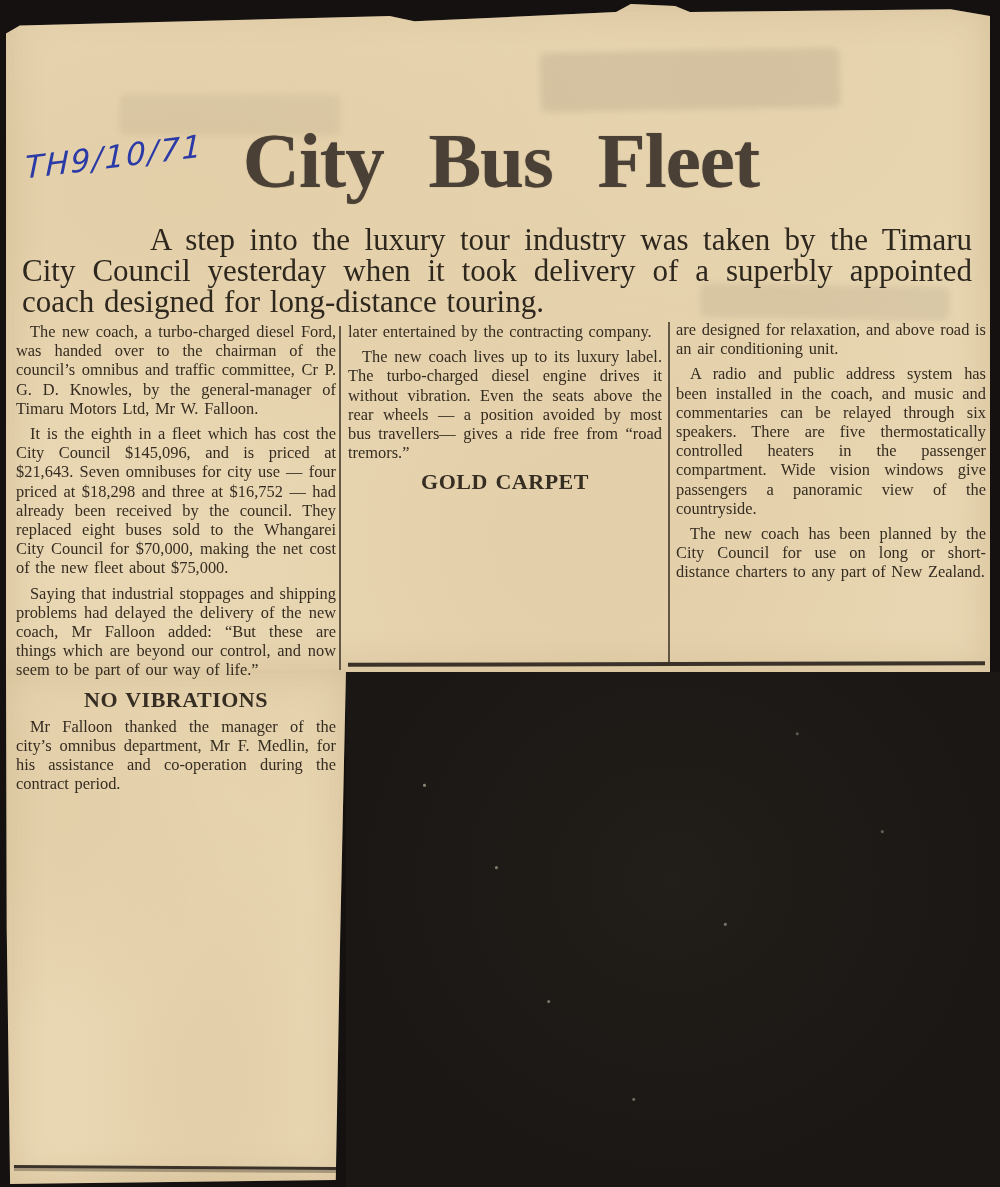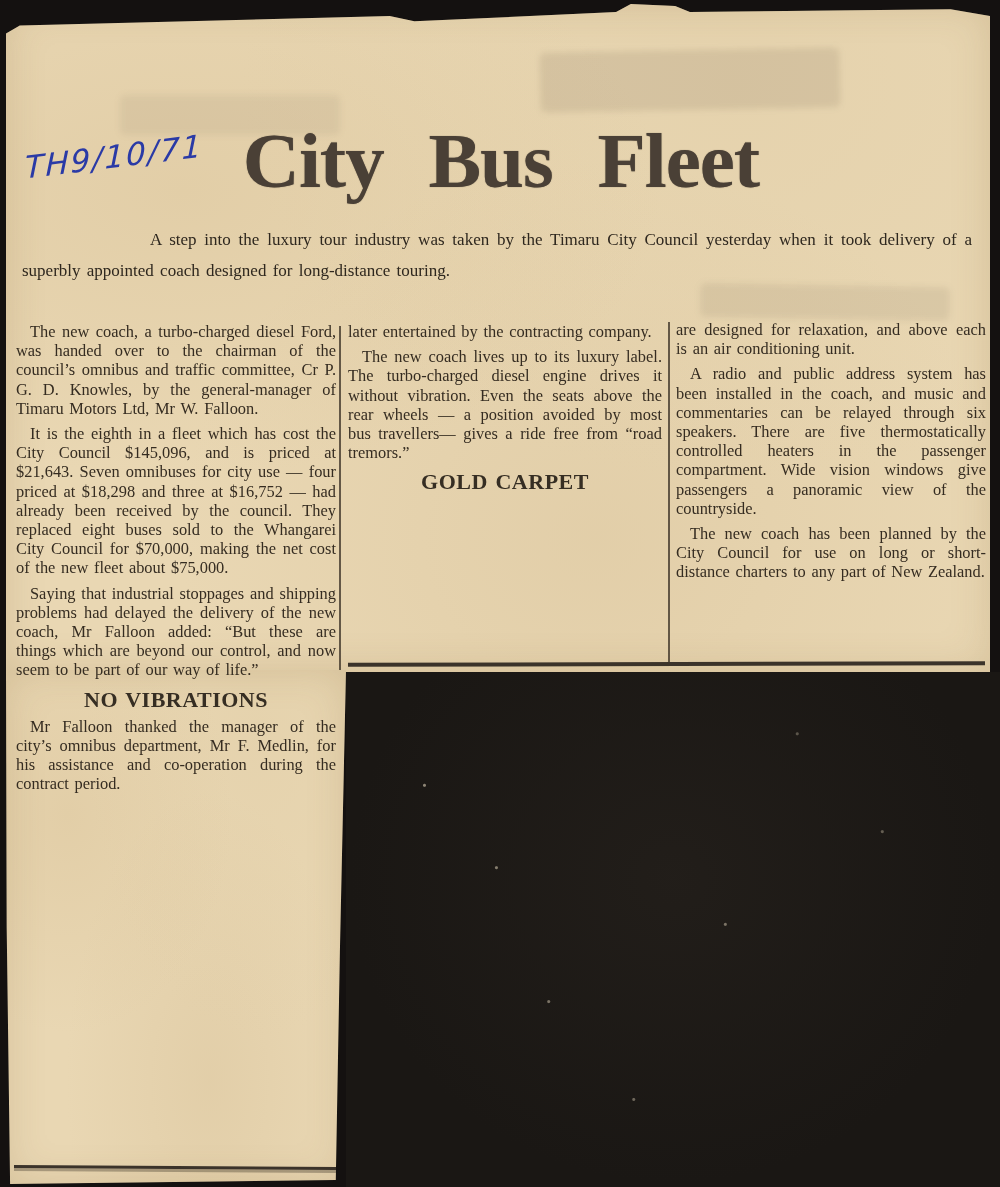--- a/index.html
+++ b/index.html
@@ -76,21 +76,21 @@
   }
   .headline-2{
     position:absolute;left:22px;top:116px;width:958px;
     font-size:79px;font-weight:bold;color:var(--headline-ink);
     text-align:center;word-spacing:26px;letter-spacing:-1px;
     text-shadow:0 0 1px rgba(60,50,40,.6);
   }
   
   .lede{
     position:absolute;left:22px;top:224px;width:950px;
-    font-size:17px;line-height:31px;color:#2e271e;
+    font-size:31px;line-height:31px;color:#2e271e;
     text-align:justify;text-indent:128px;word-spacing:2px;
   }
   
   .col{
     position:absolute;top:322px;
     font-size:16.4px;line-height:19.2px;color:var(--ink);
     text-align:justify;word-spacing:1.6px;
   }
   .col-1{left:16px;width:320px;}
   .col-2{left:348px;width:314px;height:340px;overflow:hidden;}
@@ -139,21 +139,21 @@
 
   <div class="col col-2">
     <p class="bp cont">later entertained by the contracting company.</p>
     <p class="bp">The new coach lives up to its luxury label. The turbo-charged diesel engine drives it without vibration. Even the seats above the rear wheels — a position avoided by most bus travellers— gives a ride free from “road tremors.”</p>
     <h3 class="subhead">GOLD CARPET</h3>
   </div>
 
   <div class="vrule vrule-2"></div>
 
   <div class="col col-3">
-    <p class="bp cont">are designed for relaxation, and above each is an air conditioning unit.</p>
+    <p class="bp cont">are designed for relaxation, and above road is an air conditioning unit.</p>
     <p class="bp">A radio and public address system has been installed in the coach, and music and commentaries can be relayed through six speakers. There are five thermostatically controlled heaters in the passenger compartment. Wide vision windows give passengers a panoramic view of the countryside.</p>
     <p class="bp">The new coach has been planned by the City Council for use on long or short-distance charters to any part of New Zealand.</p>
   </div>
 
   <div class="hrule hrule-23"></div>
   <div class="hrule hrule-1"></div>
 
 </div>
 
 </body></html>

